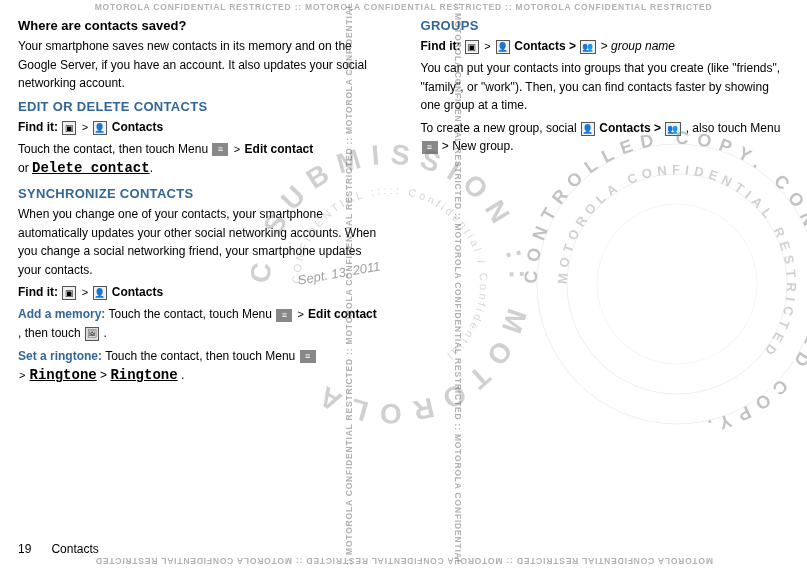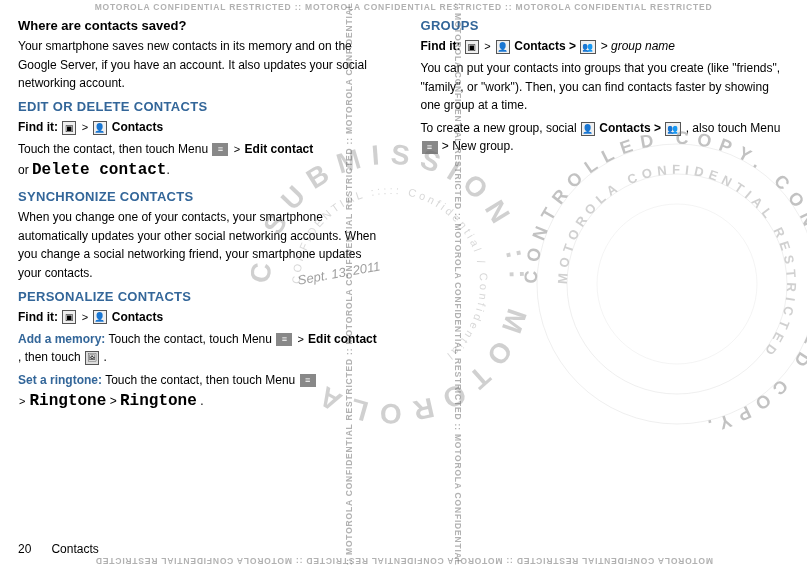--- a/index.html
+++ b/index.html
@@ -67,21 +67,22 @@
       margin-bottom: 4px;
     }
 
     
     .bold { font-weight: bold; text-align: center; }
     .bold-color { font-weight: bold; color: #336699; }
 
     
     .mono {
       font-family: 'Courier New', monospace;
-      font-size: 16px;
+      font-size: 14px;
+      text-decoration: underline;
     }
 
     
     .icon-sq {
       display: inline-block;
       width: 14px;
       height: 14px;
       border: 1.5px solid #555;
       vertical-align: middle;
       margin: 0 1px;
@@ -200,21 +201,20 @@
         <span class="icon-menu">≡</span>
         <span class="gt">&gt;</span>
         <span class="bold"> Edit contact</span><br>
         <span>or </span>
         <span class="mono bold">Delete contact</span><span>.</span>
       </p>
 
       <p class="section-heading">SYNCHRONIZE CONTACTS</p>
       <p class="body-text">When you change one of your contacts, your smartphone automatically updates your other social networking accounts. When you change a social networking friend, your smartphone updates your contacts.</p>
 
-      <p class="section-heading">PERSONALIZE CONTACTS</p>
 
       <p class="find-it">
         <span class="bold">Find it:</span>
         <span class="icon-sq">▣</span>
         <span class="gt">&gt;</span>
         <span class="icon-person">👤</span>
         <span class="bold"> Contacts</span>
       </p>
 
       <p class="body-text">
@@ -264,21 +264,21 @@
         <span class="icon-group">👥</span>
         <span>, also touch Menu </span>
         <span class="icon-menu">≡</span>
         <span>&gt; New group.</span>
       </p>
 
     </div>
   </div>
 
   <div class="page-footer">
-    <span>20</span>
+    <span>19</span>
     <span>&nbsp;&nbsp;&nbsp;&nbsp;</span>
     <span>Contacts</span>
   </div>
 
   <div class="watermark-container">
 
     <div style="position:absolute;left:2px;top:50%;transform:translateY(-50%) rotate(-90deg);white-space:nowrap;font-size:8.5px;color:rgba(100,100,100,0.5);letter-spacing:0.8px;font-weight:bold;">
       RESTRICTED :: MOTOROLA CONFIDENTIAL RESTRICTED :: MOTOROLA CONFIDENTIAL RESTRICTED :: MOTOROLA CONFIDENTIAL RESTRICTED
     </div>
 

